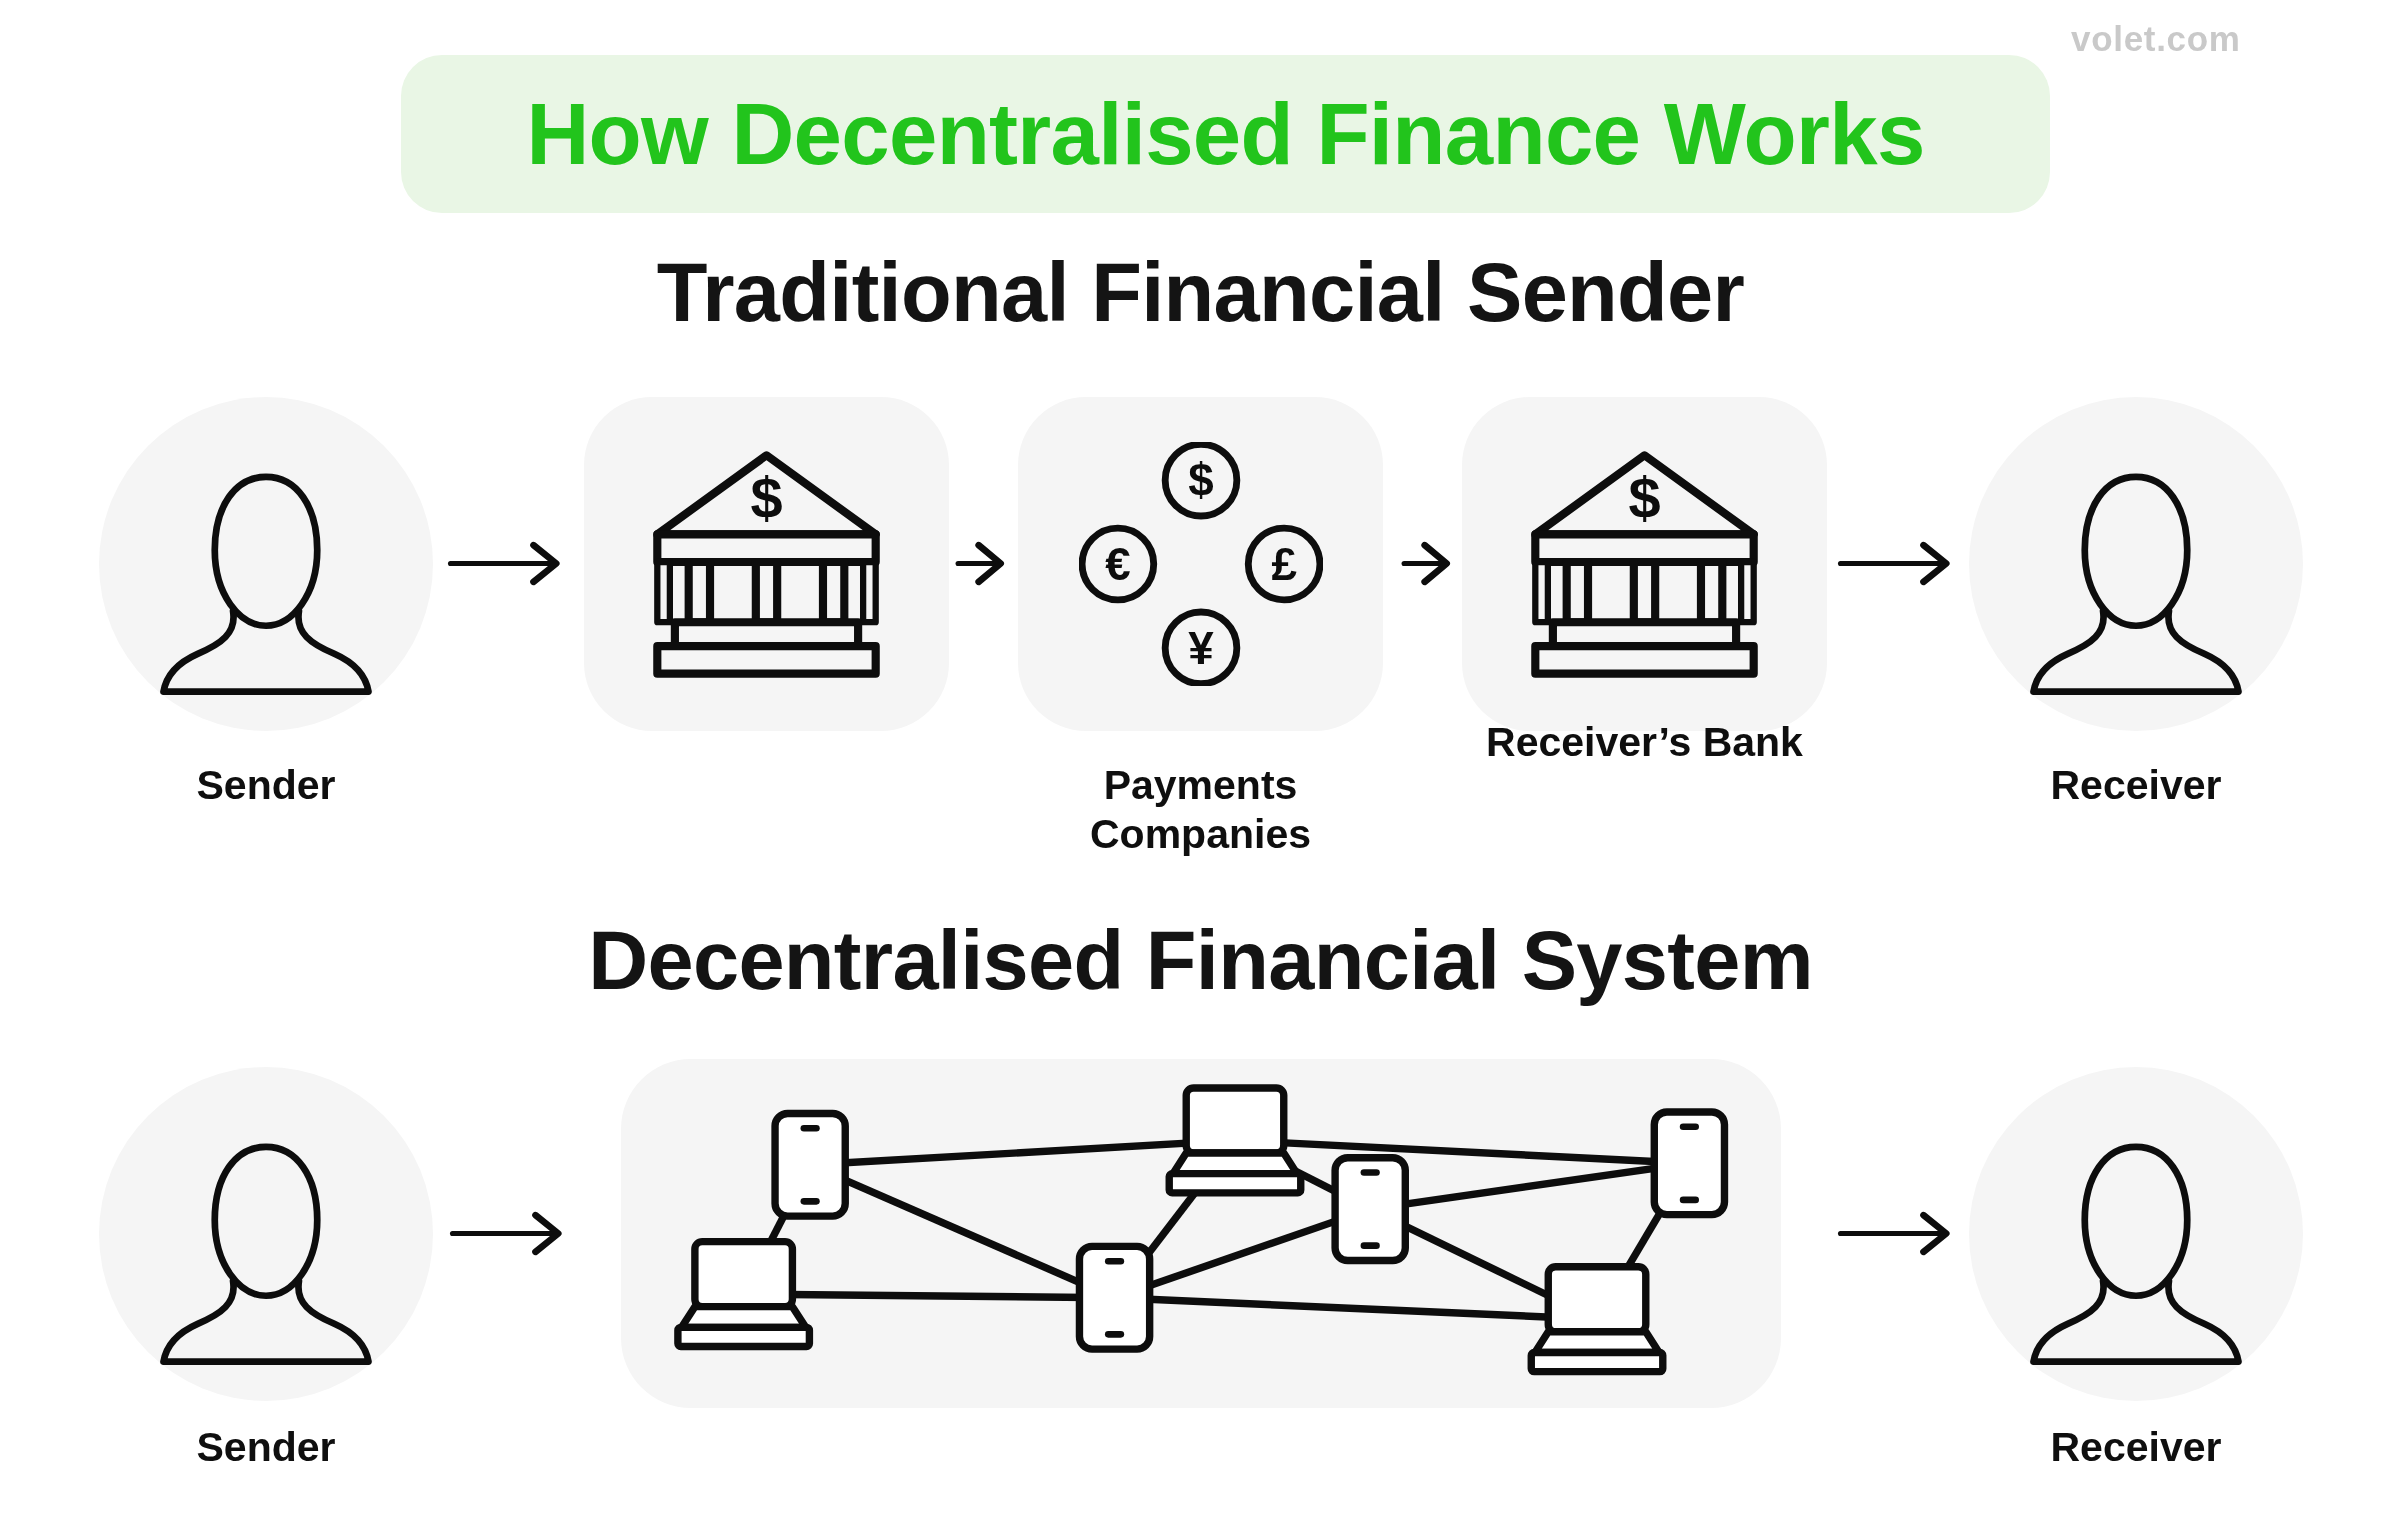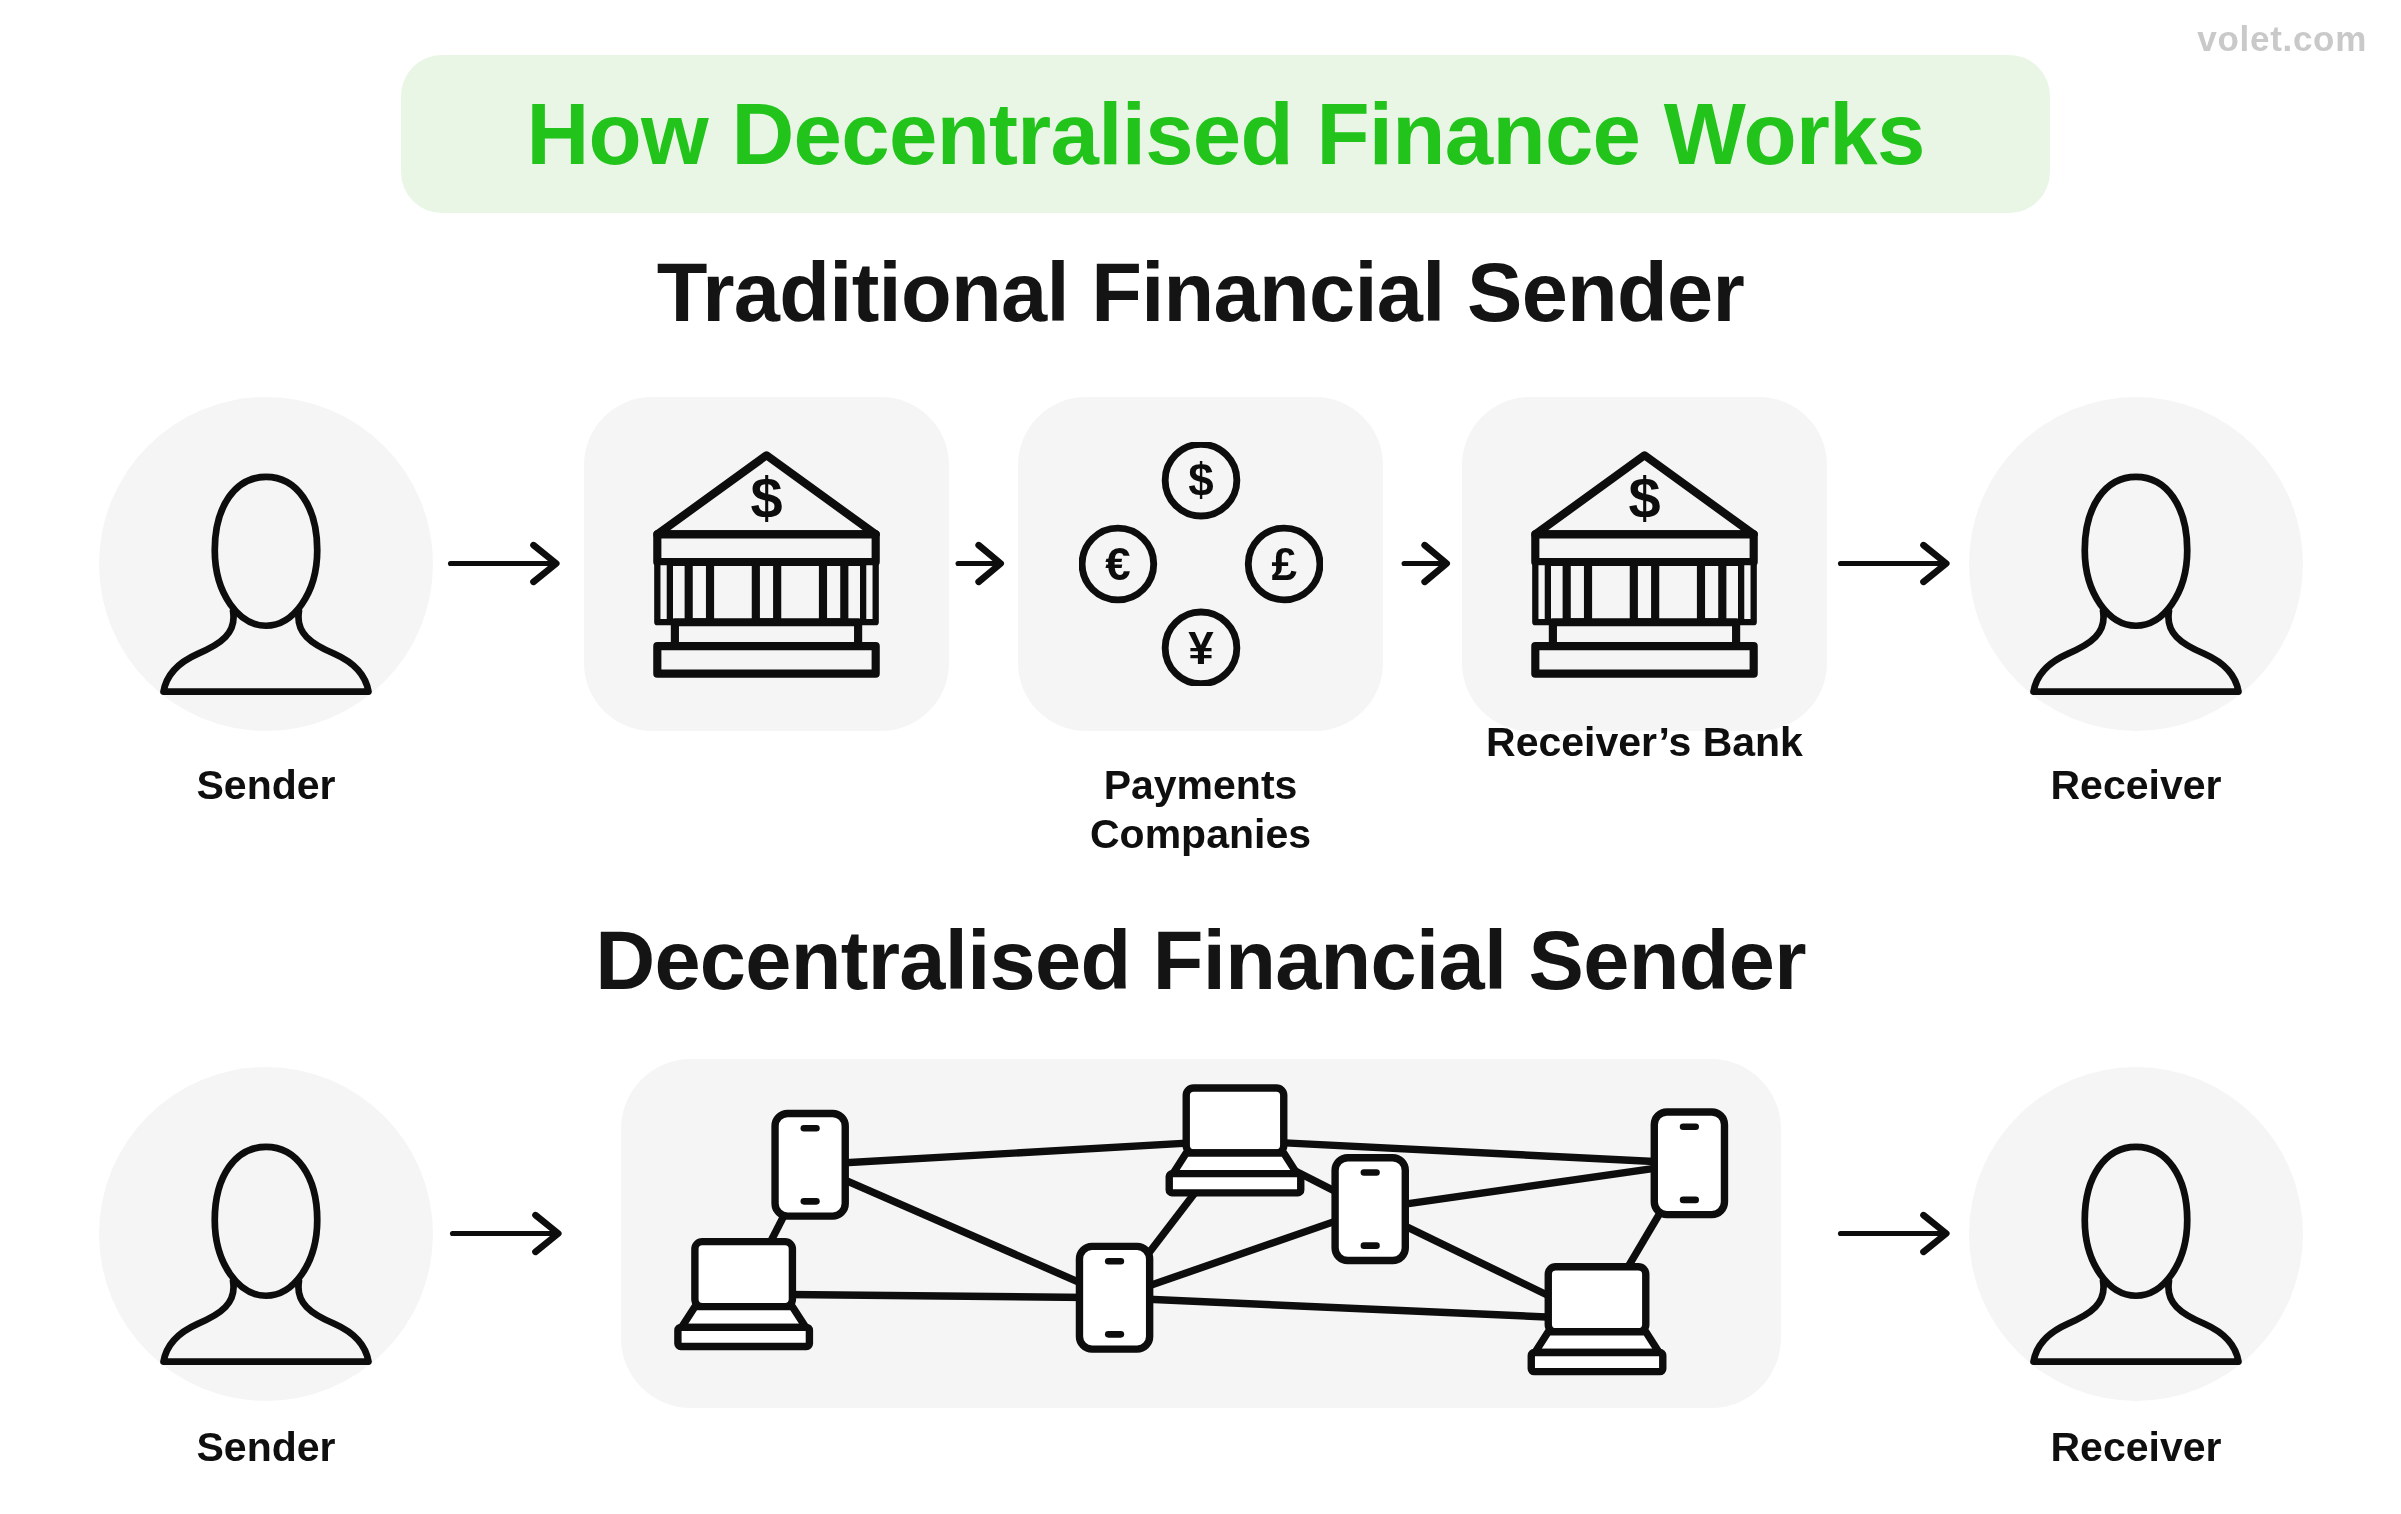--- a/index.html
+++ b/index.html
@@ -7,21 +7,21 @@
     position:relative; width:2401px; height:1515px; overflow:hidden;
     background:#ffffff; font-family:"Liberation Sans", sans-serif; color:#111;
   }
   .abs { position:absolute; }
   .banner {
     left:378px; top:55px; width:1649px; height:158px; border-radius:41px;
     background:#e9f6e5; display:flex; align-items:center; justify-content:center;margin-left:23px;
   }
   .banner-text { font-size:87px; font-weight:700; color:#22c41c; letter-spacing:-0.7px; white-space:nowrap; }
   .watermark {
-    right:34px; top:19px; width:296px; text-align:right;
+    right:34px; top:19px; width:296px; 
     font-size:35px; font-weight:700; color:#c9c9c9; letter-spacing:0.7px;
   }
   .section-heading {
     left:0; width:2401px; text-align:center; font-size:83px; font-weight:700;
     color:#141414; letter-spacing:-0.7px; white-space:nowrap;
   }
   .tile-circle {
     width:334px; height:334px; border-radius:50%; background:#f5f5f5;
     display:flex; align-items:center; justify-content:center;
   }
@@ -164,21 +164,21 @@
   </div>
 
   <div class="abs node-label" style="left:99px; top:761px; width:334px;">Sender</div>
   <div class="abs node-label" style="left:1018px; top:761px; width:365px;">
     <div>Payments</div>
     <div>Companies</div>
   </div>
   <div class="abs node-label" style="left:1462px; top:718px; width:365px;">Receiver’s Bank</div>
   <div class="abs node-label" style="left:1969px; top:761px; width:334px;">Receiver</div>
 
-  <div class="abs section-heading" style="top:913px;">Decentralised Financial Sender</div>
+  <div class="abs section-heading" style="top:913px;">Decentralised Financial System</div>
 
   <div class="abs tile-circle" style="left:99px; top:1067px;">
     <span>
       <svg width="244" height="259" viewBox="0 0 200 212" style="margin-top:20.7px;">
         <path d="M100,26 C75,26 58,50 58,86 C58,122 78,148 100,148 C122,148 142,122 142,86 C142,50 125,26 100,26 Z" fill="none" stroke="#0d0d0d" stroke-width="5.5"></path>
         <path d="M73,136 C76,154 63,163 44,171 C26,179 18,190 16,202 L184,202 C182,190 174,179 156,171 C137,163 124,154 127,136" fill="none" stroke="#0d0d0d" stroke-width="5.5" stroke-linecap="round" stroke-linejoin="round"></path>
       </svg>
     </span>
   </div>
 

